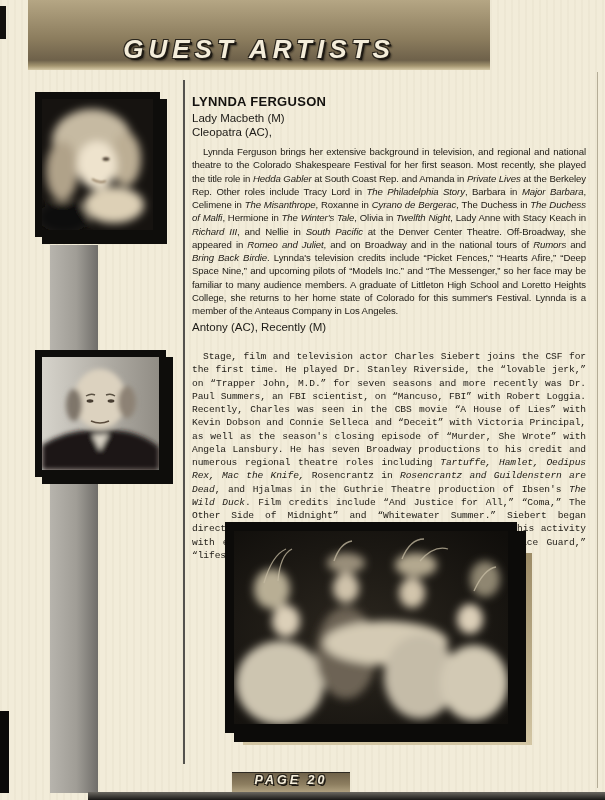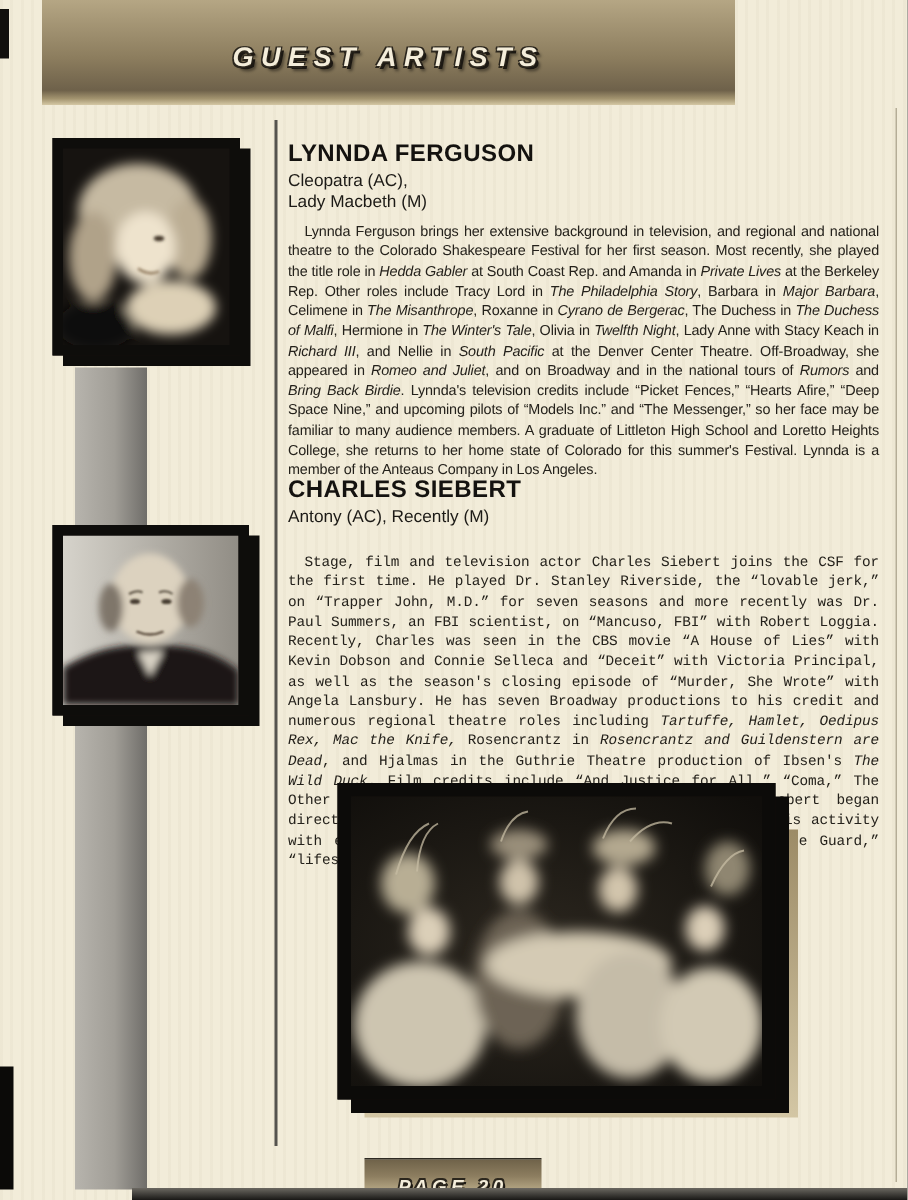--- a/index.html
+++ b/index.html
@@ -9,29 +9,29 @@
     background-image:repeating-linear-gradient(90deg,rgba(110,95,60,.035) 0 2px,rgba(0,0,0,0) 2px 7px);
     font-family:"Liberation Sans",sans-serif;overflow:hidden;
   }
   
   .header-banner{
     position:absolute;left:28px;top:0;width:462px;height:70px;
     background:linear-gradient(180deg,#b5a684 0%,#8c7d5e 55%,#6e614a 86%,#a3946f 94%,#d5c8a5 100%);
     display:flex;align-items:flex-end;justify-content:center;
   }
   .banner-text{
-    color:#f4edda;font-weight:bold;font-style:italic;font-size:18px;letter-spacing:5px;
-    padding-bottom:21px;
+    color:#f4edda;font-weight:bold;font-style:italic;font-size:26px;letter-spacing:5px;
+    padding-bottom:5px;
     text-shadow:-1px -1px 0 #2b261d,1px -1px 0 #2b261d,-1px 1px 0 #2b261d,2px 2px 0 #1d1913,3px 3px 2px rgba(0,0,0,.45);
   }
   .footer-banner{
-    position:absolute;left:243px;top:772px;width:118px;height:25px;
+    position:absolute;left:232px;top:772px;width:118px;height:25px;
     border-top:1px solid #2e2a22;
     background:linear-gradient(180deg,#6f6249 0%,#8d7e60 45%,#c9bb97 100%);
-    display:flex;align-items:flex-end;justify-content:center;
+    display:flex;align-items:flex-start;justify-content:center;
   }
   .banner-text.small{font-size:12.5px;letter-spacing:3px;padding-bottom:0;
     text-shadow:-1px -1px 0 #2b261d,1px -1px 0 #2b261d,-1px 1px 0 #2b261d,1.5px 1.5px 0 #1d1913;}
   
   .gray-stripe{position:absolute;left:50px;top:245px;width:48px;height:548px;
     background:linear-gradient(90deg,#b7b4ad 0%,#a09d96 55%,#6f6d69 100%);}
   .vrule{position:absolute;left:183px;top:80px;width:2px;height:684px;background:#55534e;}
   .page-edge{position:absolute;left:597px;top:72px;width:1px;height:716px;background:rgba(120,110,85,.5);}
   .mark-top-left{position:absolute;left:0;top:6px;width:6px;height:33px;background:#12100d;}
   .mark-bottom-left{position:absolute;left:0;top:711px;width:9px;height:82px;background:#0b0a08;}
@@ -40,21 +40,21 @@
   
   .portrait{position:absolute;border:7px solid #0e0d0b;box-sizing:border-box;
     box-shadow:7px 7px 0 #0e0d0b;background:#161310;}
   .portrait.p1{left:35px;top:92px;width:125px;height:145px;}
   .portrait.p2{left:35px;top:350px;width:131px;height:127px;}
   .portrait svg{display:block;width:100%;height:100%;}
   
   .bio{position:absolute;left:192px;width:394px;color:#211e19;}
   .bio.bio1{top:94px;}
   .bio.bio2{top:318px;}
-  .bio h2{margin:0;font-size:16px;letter-spacing:.3px;color:#14120f;}
+  .bio h2{margin:0;font-size:13px;letter-spacing:.3px;color:#14120f;}
   .roles{font-size:11.5px;line-height:14px;margin-top:2px;color:#1c1a16;}
   .bio-text{margin:6px 0 0 0;font-size:9.6px;line-height:13.25px;letter-spacing:-.1px;
     text-align:justify;text-indent:11px;color:#24211b;}
   .bio.bio2 .bio-text{margin-top:16px;font-family:Liberation Mono, monospace;}
   
   .prod-shadow-tan{position:absolute;left:243px;top:553px;width:289px;height:192px;
     background:linear-gradient(180deg,#9c8b66 0%,#d3c6a4 100%);}
   .prod-shadow-black{position:absolute;left:234px;top:531px;width:292px;height:211px;background:#0c0b09;}
   .prod-photo{position:absolute;left:225px;top:522px;width:292px;height:211px;
     border:9px solid #0c0b09;box-sizing:border-box;background:#14110d;}
@@ -101,22 +101,22 @@
         <ellipse cx="64" cy="60" rx="3.5" ry="1.8" fill="#45392a"></ellipse>
         <path d="M50 80 q7 5 14 2" stroke="#8a7357" stroke-width="1.6" fill="none"></path>
         <path d="M58 64 q3 6 -1 9" stroke="#c9b countless" stroke-width="0" fill="none"></path>
       </g>
     </svg>
   </div>
 
   <section class="bio bio1">
     <h2>LYNNDA FERGUSON</h2>
     <div class="roles">
+      <div>Lady Macbeth (M)</div>
       <div>Cleopatra (AC),</div>
-      <div>Lady Macbeth (M)</div>
     </div>
     <p class="bio-text"><span>Lynnda Ferguson brings her extensive background in television, and regional and national theatre to the Colorado Shakespeare Festival for her first season.  Most recently, she played the title role in </span><span style="font-style: italic;">Hedda Gabler</span><span> at South Coast Rep. and Amanda in </span><span style="font-style: italic;">Private Lives</span><span> at the Berkeley Rep. Other roles include Tracy Lord in </span><span style="font-style: italic;">The Philadelphia Story</span><span>, Barbara in </span><span style="font-style: italic;">Major Barbara</span><span>, Celimene in </span><span style="font-style: italic;">The Misanthrope</span><span>, Roxanne in </span><span style="font-style: italic;">Cyrano de Bergerac</span><span>, The Duchess in </span><span style="font-style: italic;">The Duchess of Malfi</span><span>, Hermione in </span><span style="font-style: italic;">The Winter's Tale</span><span>, Olivia in </span><span style="font-style: italic;">Twelfth Night</span><span>, Lady Anne with Stacy Keach in </span><span style="font-style: italic;">Richard III</span><span>, and Nellie in </span><span style="font-style: italic;">South Pacific</span><span> at the Denver Center Theatre.  Off-Broadway, she appeared in </span><span style="font-style: italic;">Romeo and Juliet</span><span>, and on Broadway and in the national tours of </span><span style="font-style: italic;">Rumors</span><span> and </span><span style="font-style: italic;">Bring Back Birdie</span><span>.  Lynnda's television credits include “Picket Fences,” “Hearts Afire,” “Deep Space Nine,” and upcoming pilots of “Models Inc.” and “The Messenger,” so her face may be familiar to many audience members.  A graduate of Littleton High School and Loretto Heights College, she returns to her home state of Colorado for this summer's Festival.  Lynnda is a member of the Anteaus Company in Los Angeles.</span></p>
   </section>
 
   <div class="portrait p2">
     <svg viewBox="0 0 117 113" preserveAspectRatio="none">
       <defs>
         <linearGradient id="gbg" x1="0" y1="0" x2="1" y2="0">
           <stop offset="0" stop-color="#d6d3cb"></stop>
             <stop offset="1" stop-color="#918d85"></stop>
@@ -139,21 +139,20 @@
       <g filter="url(#b4)" fill="#473d30">
         <ellipse cx="48" cy="44" rx="3.4" ry="1.7"></ellipse>
         <ellipse cx="69" cy="44" rx="3.4" ry="1.7"></ellipse>
         <path d="M44 39 q5 -3 9 -1 M64 38 q5 -2 9 1" stroke="#5a5143" stroke-width="1.4" fill="none"></path>
         <path d="M49 64 q9 4 18 0" stroke="#5a4c3c" stroke-width="1.6" fill="none"></path>
       </g>
     </svg>
   </div>
 
   <section class="bio bio2">
-    <h2>CHARLES SIEBERT</h2>
     <div class="roles">
       <div>Antony (AC), Recently (M)</div>
     </div>
     <p class="bio-text"><span>Stage, film and television actor Charles Siebert joins the CSF for the first time.  He played Dr. Stanley Riverside, the “lovable jerk,” on “Trapper John, M.D.” for seven seasons and more recently was Dr. Paul Summers, an FBI scientist, on “Mancuso, FBI” with Robert Loggia.  Recently, Charles was seen in the CBS movie “A House of Lies” with Kevin Dobson and Connie Selleca and “Deceit” with Victoria Principal, as well as the season's closing episode of “Murder, She Wrote” with Angela Lansbury.  He has seven Broadway productions to his credit and numerous regional theatre roles including </span><span style="font-style: italic;">Tartuffe, Hamlet, Oedipus Rex, Mac the Knife,</span><span> Rosencrantz in </span><span style="font-style: italic;">Rosencrantz and Guildenstern are Dead</span><span>, and Hjalmas in the Guthrie Theatre production of Ibsen's </span><span style="font-style: italic;">The Wild Duck</span><span>.  Film credits include “And Justice for All,” “Coma,” The Other Side of Midnight” and “Whitewater Summer.”  Siebert began directing episodes of “Trapper John” and has continued this activity with episodes of “Knot's Landing,” “Mancuso, FBI,” “Palace Guard,” “lifestories,” and “Jack's Place” with Hal Linden.</span></p>
   </section>
 
   <div class="prod-shadow-tan"></div>
   <div class="prod-shadow-black"></div>
   <div class="prod-photo">
     <svg viewBox="0 0 274 193" preserveAspectRatio="none">

